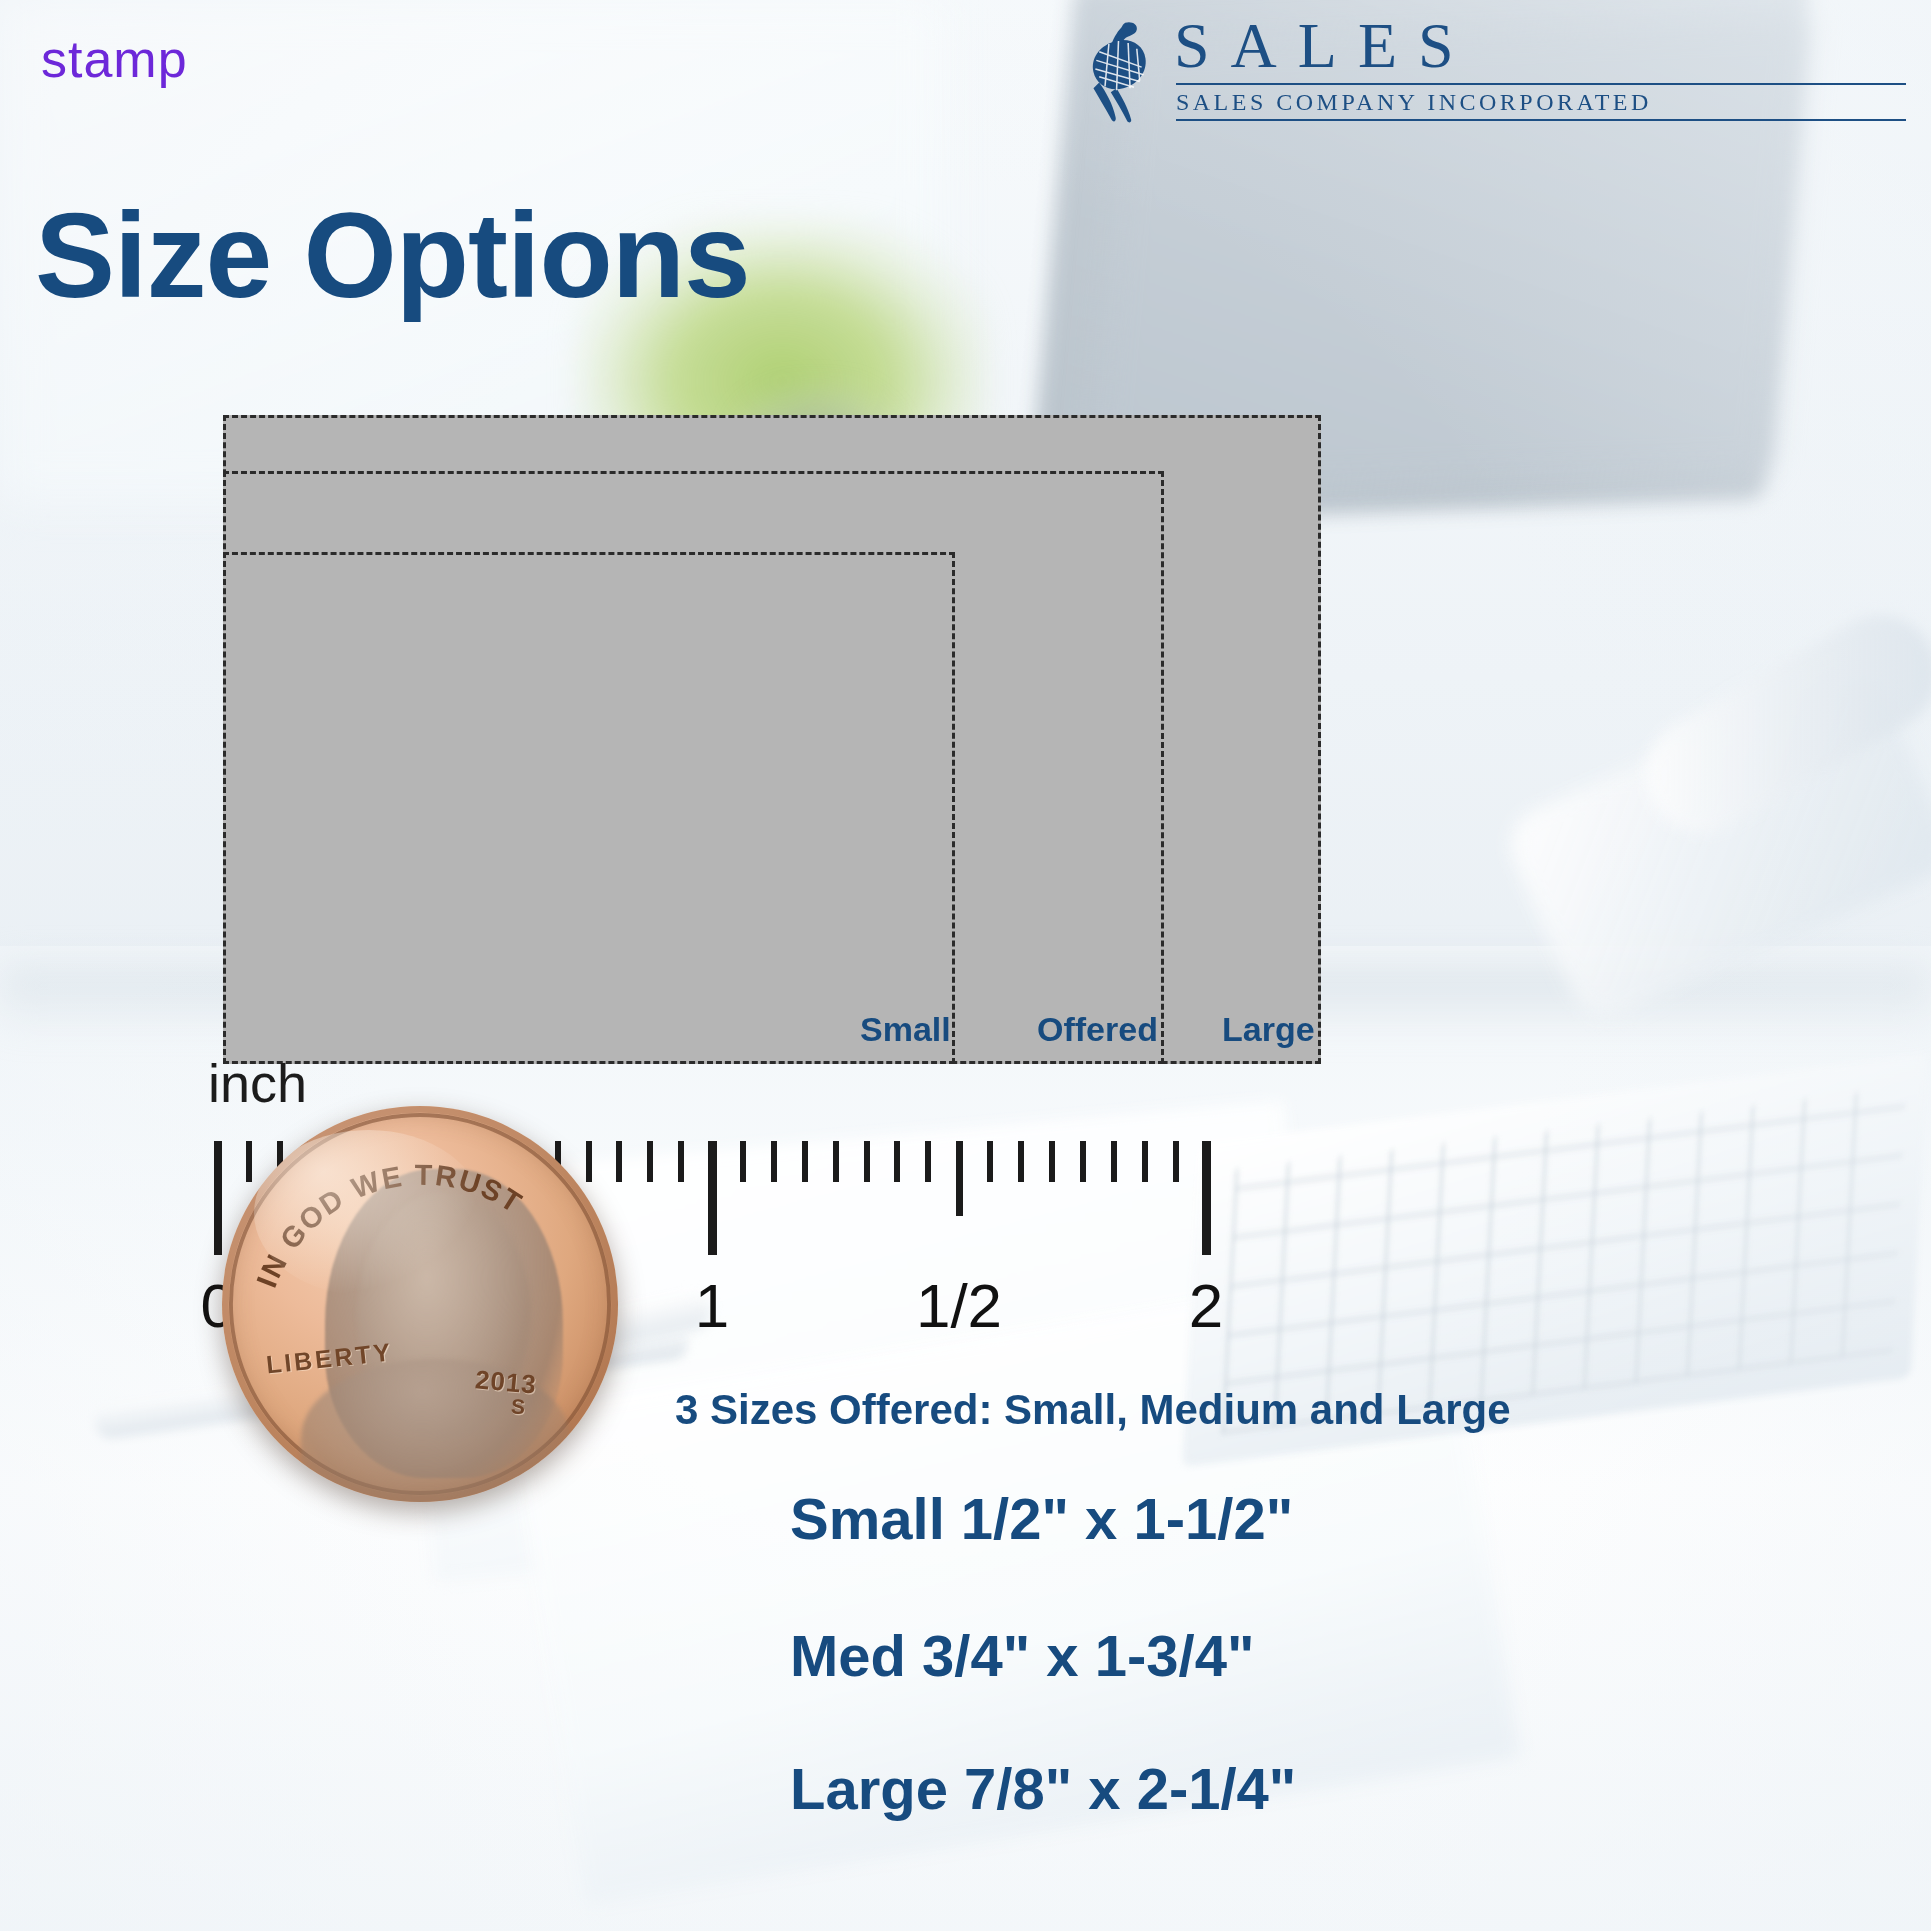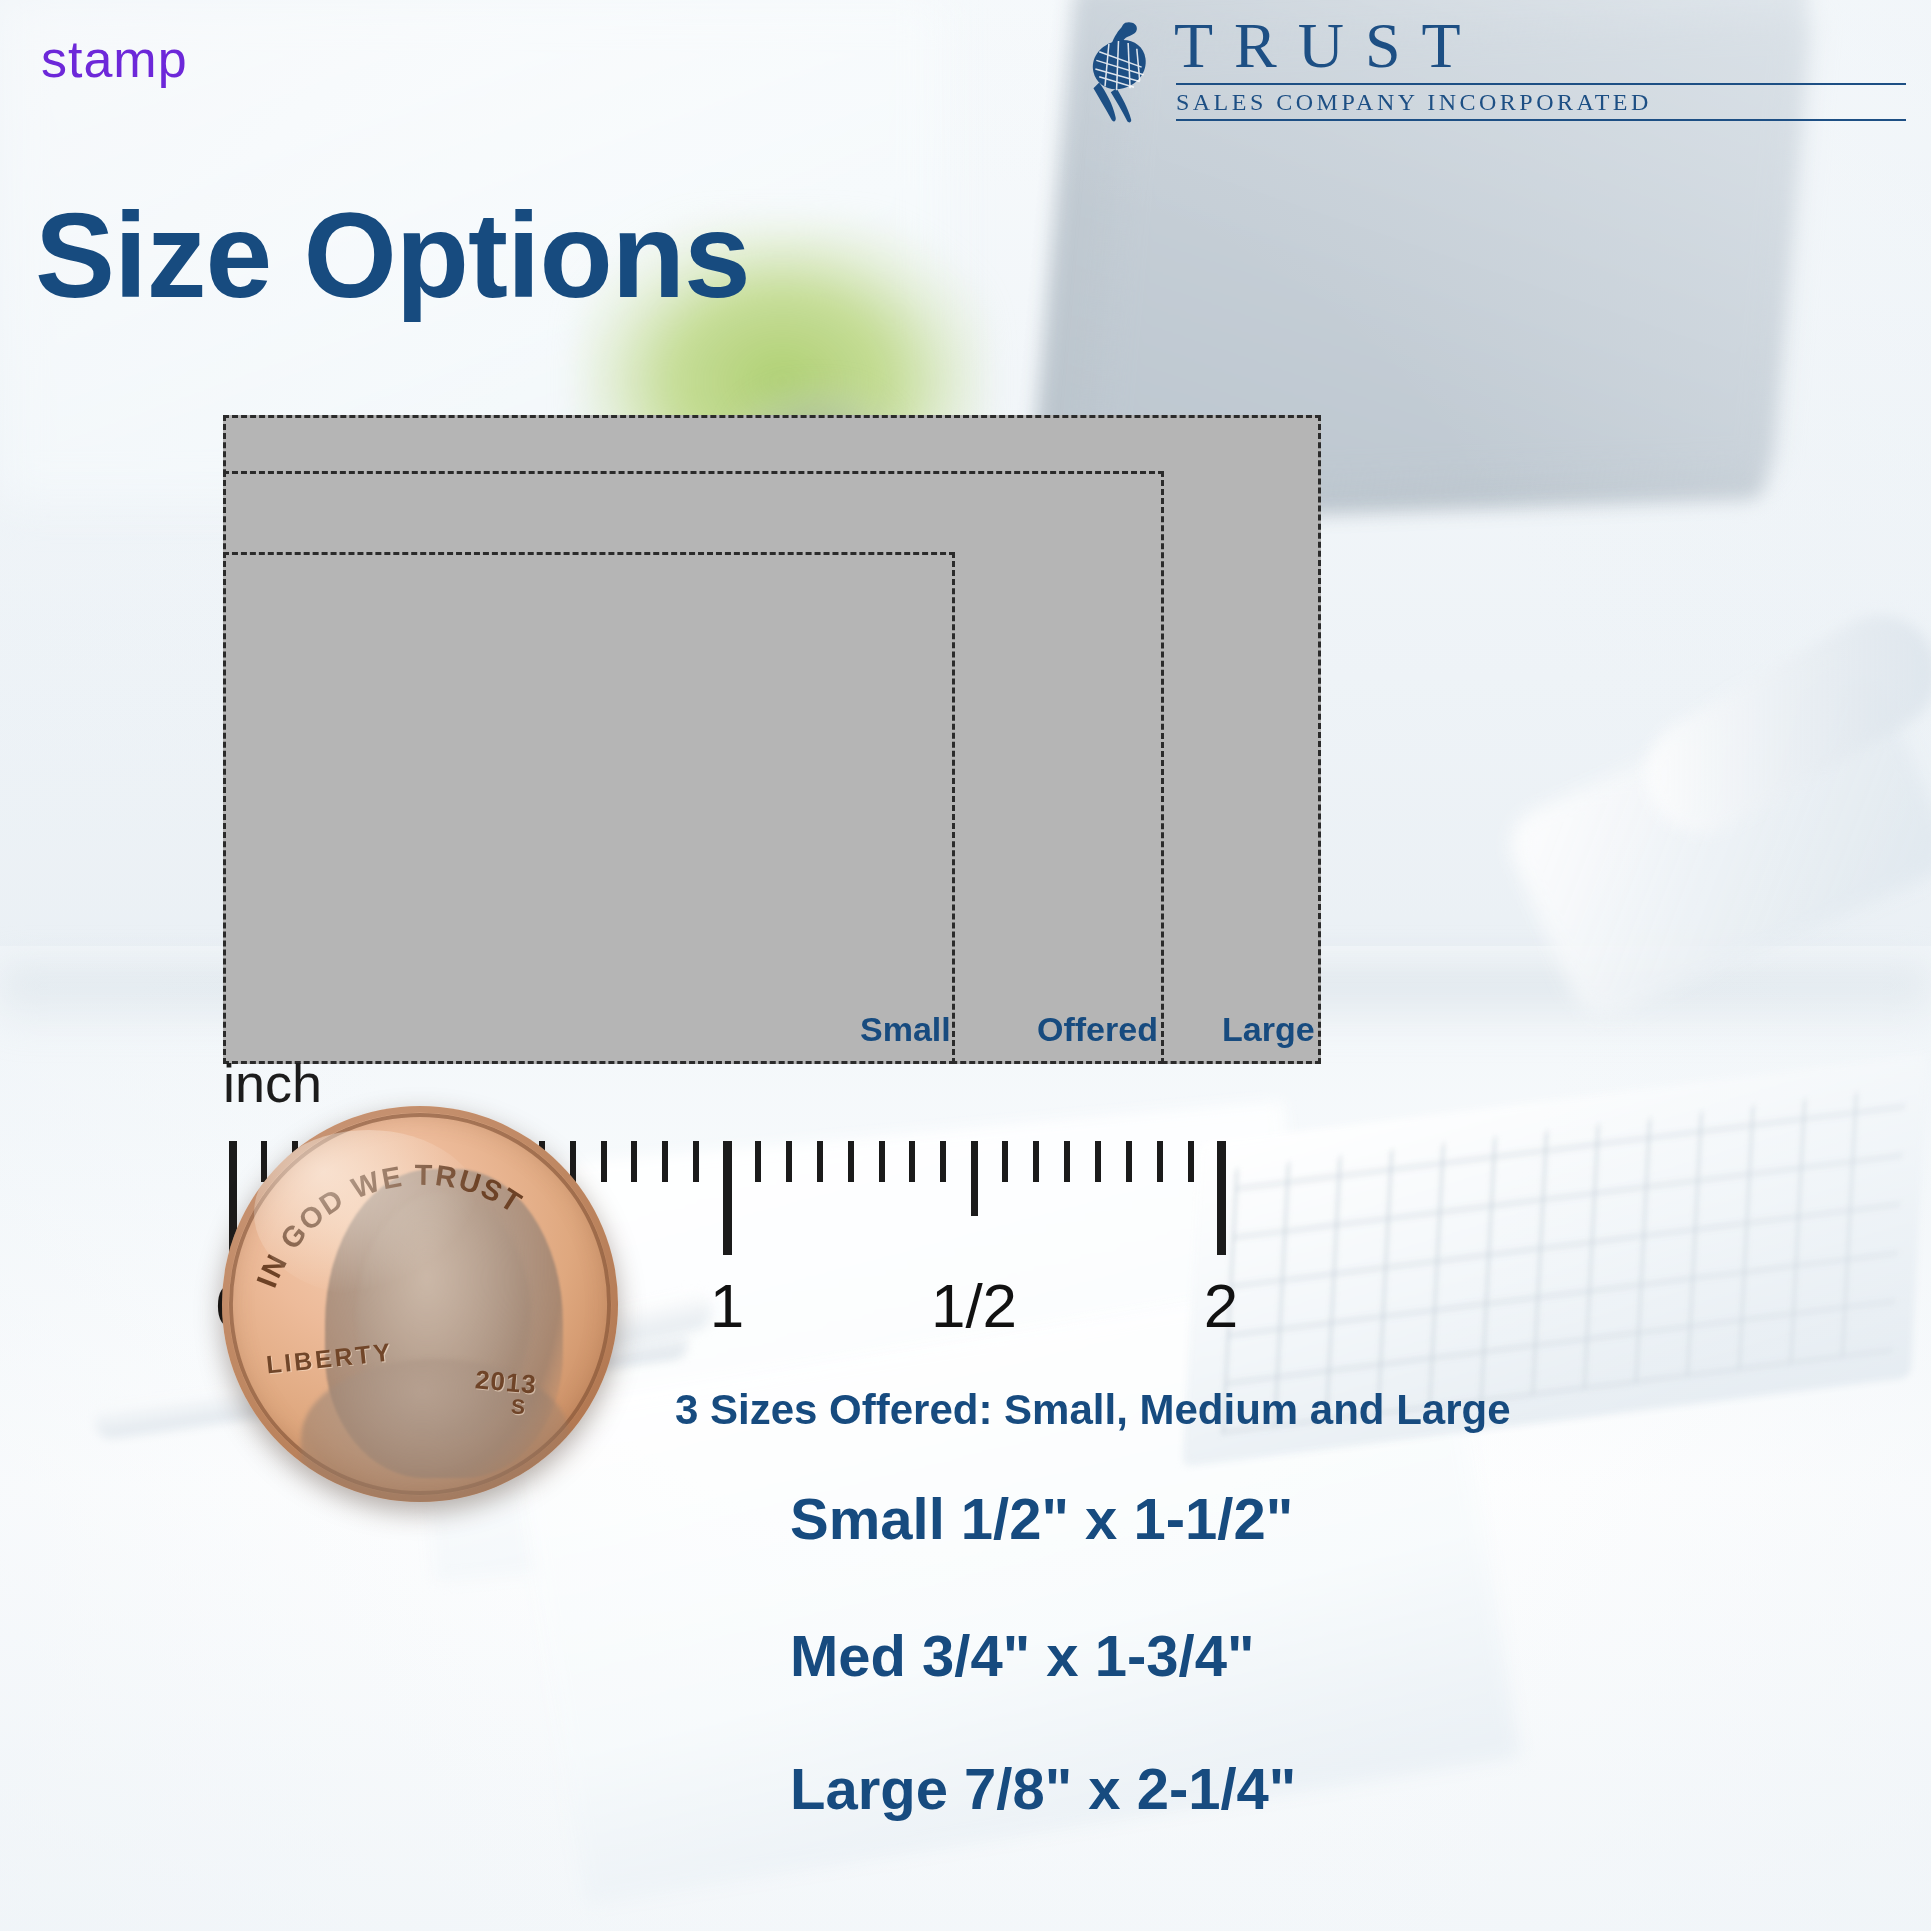--- a/index.html
+++ b/index.html
@@ -84,21 +84,21 @@
      box-sizing:border-box;}
   .szbox.lg{left:0;top:0;width:1098px;height:649px;}
   .szbox.md{left:0;top:56px;width:941px;height:593px;}
   .szbox.sm{left:0;top:137px;width:732px;height:512px;}
   .szlabel{position:absolute;bottom:15.4px;font-size:34px;font-weight:bold;color:#174b7f;}
   .szlabel.sm{left:637px;text-align:right;}
   .szlabel.md{left:814px;}
   .szlabel.lg{left:999px;}
 
   
-  #ruler{position:absolute;left:223px;top:1091px;width:1120px;height:290px;}
+  #ruler{position:absolute;left:208px;top:1091px;width:1120px;height:290px;}
   .inch-label{position:absolute;left:0px;top:-39px;font-size:54px;color:#1c1c1c;}
   .tick{position:absolute;background:#1b1b1b;top:50px;}
   .tick.t16{width:5.8px;height:41px;}
   .tick.t2 {width:6.8px;height:75px;}
   .tick.t1 {width:8.7px;height:114px;}
   .rnum{position:absolute;font-size:62px;color:#111;top:179px;
       transform:translateX(-50%);font-family:"Liberation Sans",sans-serif;}
 
   
   #penny{position:absolute;left:222px;top:1106px;width:396px;height:396px;}
@@ -185,21 +185,21 @@
         <path d="M26 54 L72 67"></path>
           <path d="M30 62 L66 73"></path>
         <path d="M40 28 L36 72"></path>
           <path d="M50 25 L48 76"></path>
         <path d="M60 27 L62 74"></path>
           <path d="M69 33 L72 66"></path>
       </g>
     </svg>
   </div>
   <div class="logo-text">
-    <div class="logo-name">TRUST</div>
+    <div class="logo-name">SALES</div>
     <div class="logo-rule"></div>
     <div class="logo-sub">SALES COMPANY INCORPORATED</div>
     <div class="logo-rule thin"></div>
   </div>
 </div>
 
 <div id="boxes">
   <div class="szbox lg"></div>
   <div class="szbox md"></div>
   <div class="szbox sm"></div>

